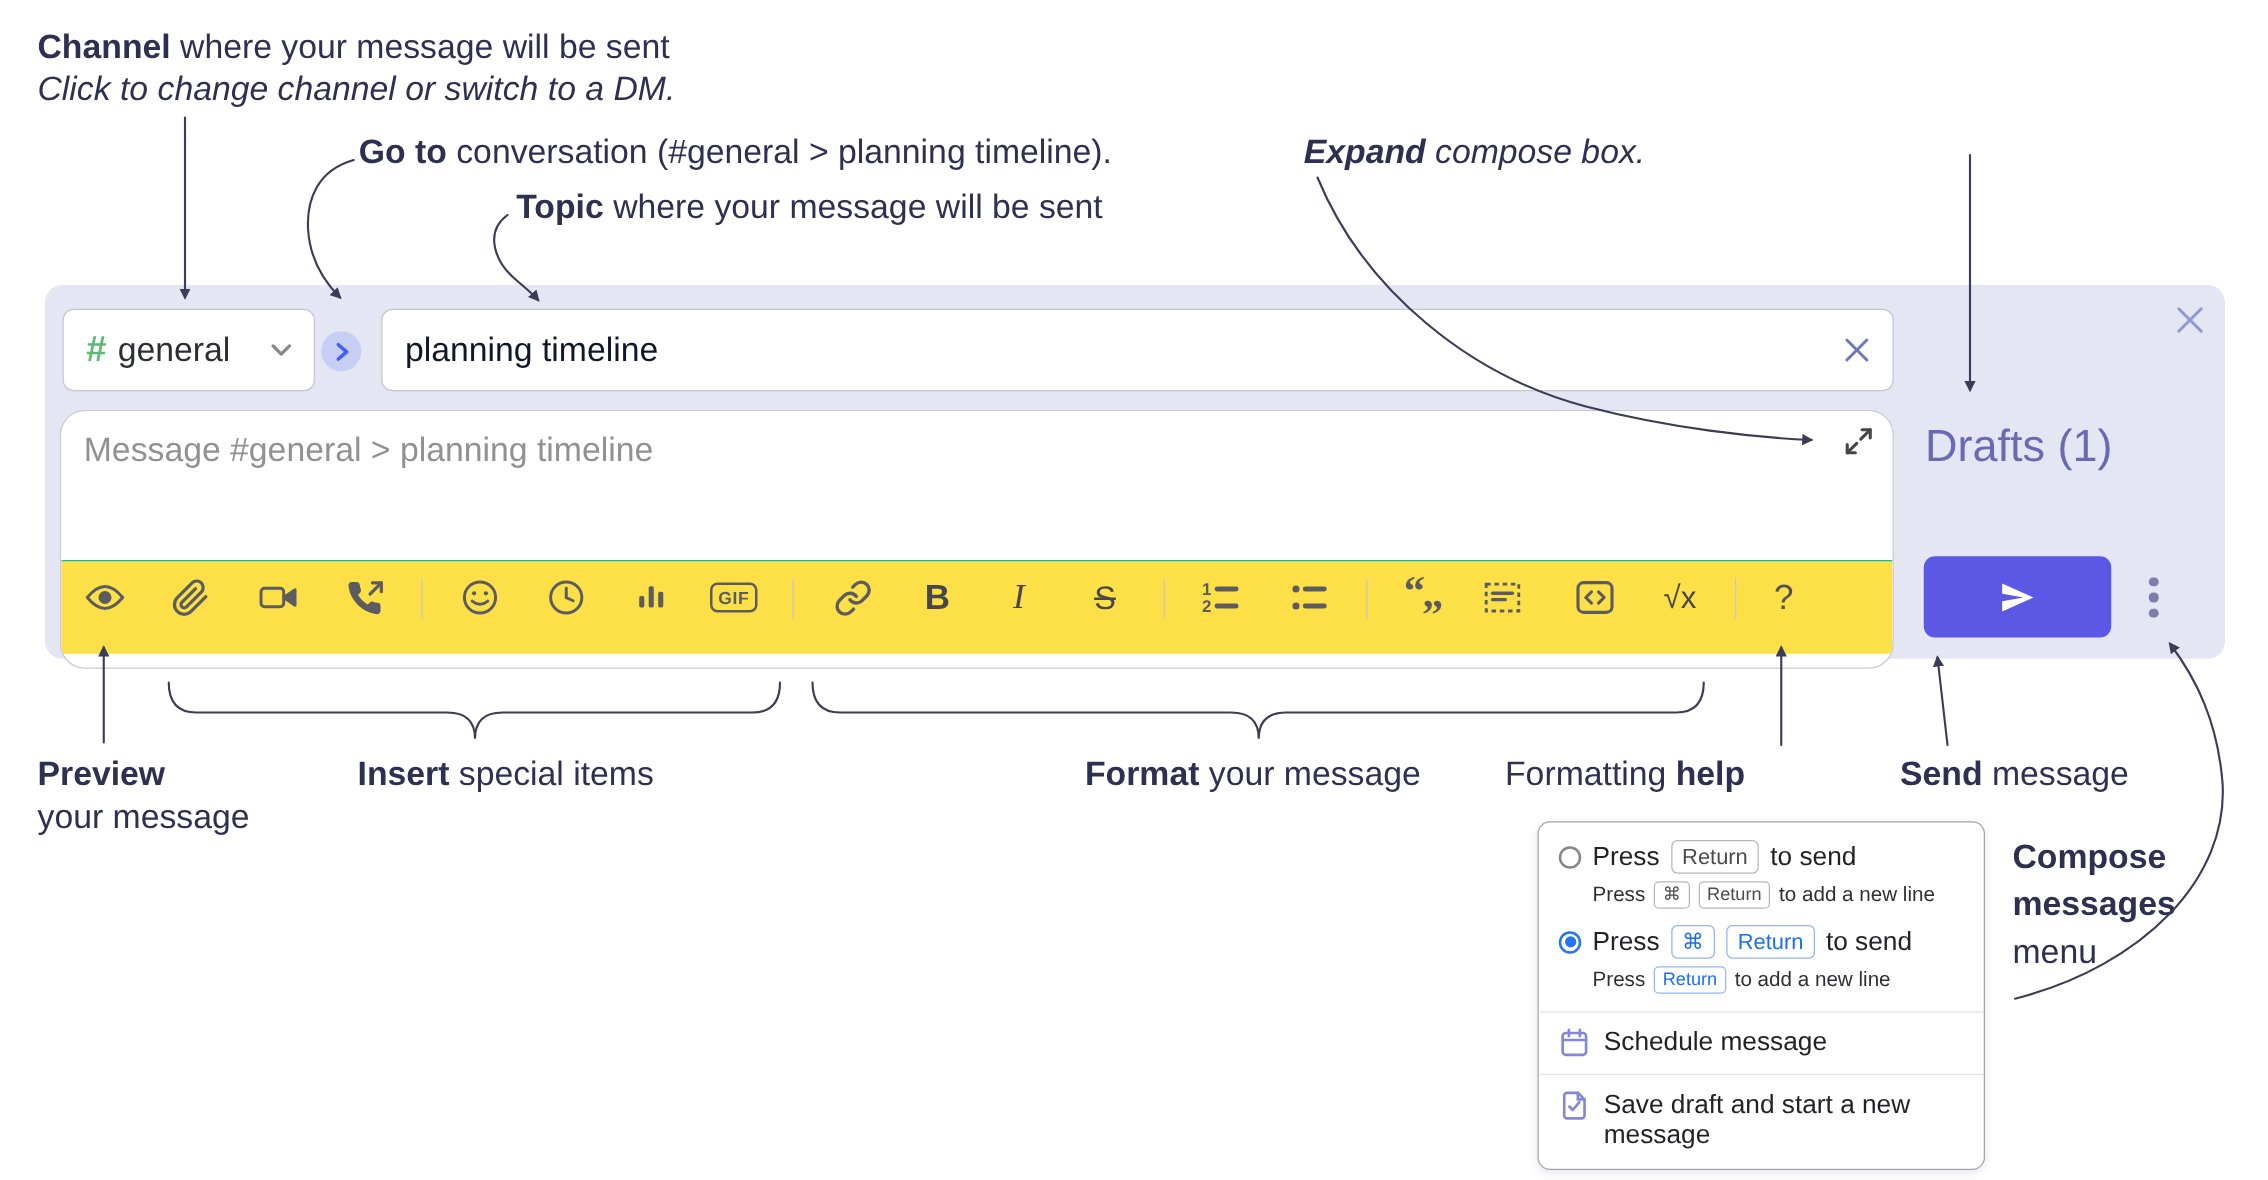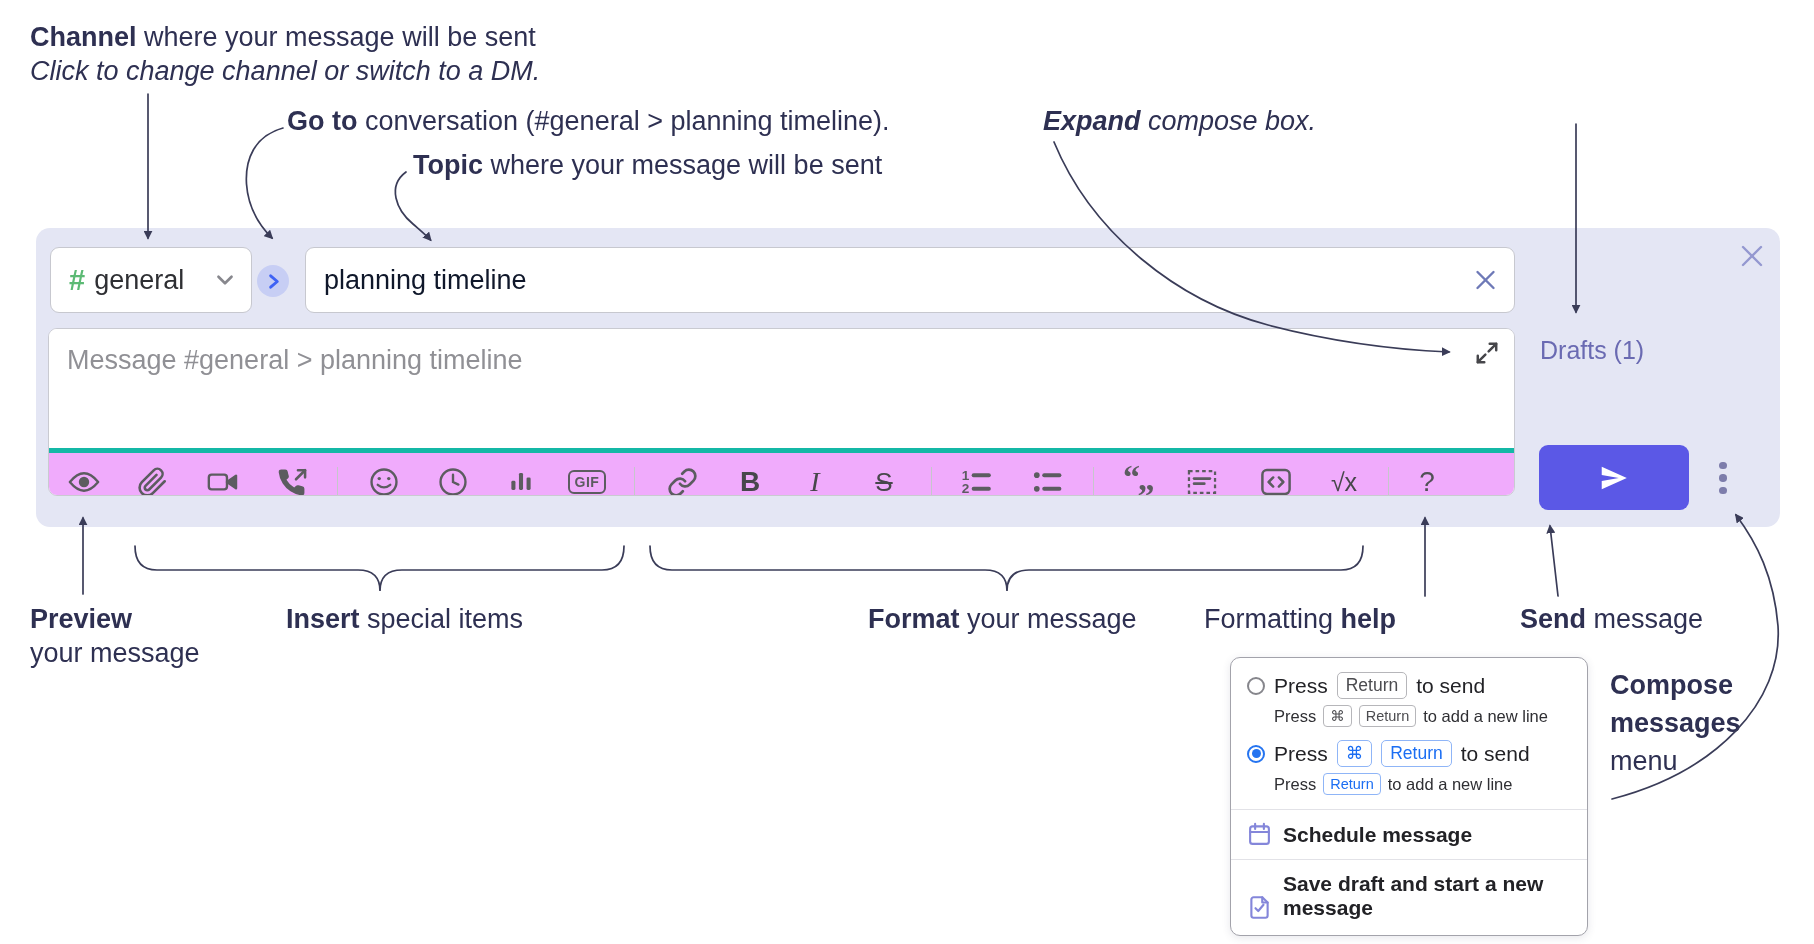--- a/index.html
+++ b/index.html
@@ -23,37 +23,37 @@
   .hash{color:#5cba74;font-weight:bold;font-size:29px;margin-right:9px;}
   .channel-name{font-size:27px;color:#2e2f33;}
   .channel-pill .chev{margin-left:auto;display:flex;}
   .goto-btn{position:absolute;left:221px;top:37px;width:32px;height:32px;border-radius:50%;
             background:#c7cef4;border:none;display:flex;align-items:center;justify-content:center;
             cursor:pointer;padding:0;}
   .topic-input{left:269px;top:19px;width:1210px;height:66px;padding:0 56px 0 18px;position:absolute;}
   .topic-text{font-size:27px;color:#0f172a;}
   .topic-clear{position:absolute;right:16px;top:50%;transform:translateY(-50%);background:none;
                border:none;padding:0;cursor:pointer;display:flex;}
-  .message-panel{position:absolute;left:12px;top:100px;width:1467px;height:168px;
-                 border:1px solid #c9cad1;border-radius:9px;box-sizing:border-box;
+  .message-panel{position:absolute;left:12px;top:100px;width:1467px;height:207px;
+                 border:1px solid #c9cad1;border-radius:20px;box-sizing:border-box;
                  background:#fff;overflow:hidden;}
   .message-area{position:relative;height:119px;background:#fff;}
   .placeholder{position:absolute;left:18px;top:16px;font-size:27px;color:#909095;}
   .expand-btn{position:absolute;right:14px;top:11px;background:none;border:none;padding:0;cursor:pointer;}
-  .toolbar{position:relative;height:74px;background:#f0abfc;border-top:5px solid #14b8a6;}
+  .toolbar{position:relative;height:74px;background:#fde047;border-top:1px solid #14b8a6;}
   .ti{position:absolute;top:10px;width:36px;height:38px;display:flex;align-items:center;
       justify-content:center;background:none;border:none;padding:0;cursor:pointer;}
   .tdiv{position:absolute;top:14px;width:1px;height:32px;background:#c6c6cc;}
   .tglyph{color:#47474b;font-size:28px;}
   .strike{text-decoration:line-through;}
   .serifI{font-family:"Liberation Serif",serif;font-style:italic;}
   .gif-badge{border:2.2px solid #5c5c60;border-radius:6px;font-size:14px;font-weight:bold;
              padding:3px 5px;color:#5c5c60;letter-spacing:.5px;line-height:1;}
   .close-btn{position:absolute;left:1702px;top:14px;background:none;border:none;padding:0;cursor:pointer;}
-  .drafts-link{position:absolute;left:1504px;top:108px;font-size:25px;color:#6a6ab2;
+  .drafts-link{position:absolute;left:1504px;top:108px;font-size:36px;color:#6a6ab2;
                text-decoration:none;cursor:pointer;text-align:right;}
   .send-btn{position:absolute;left:1503px;top:217px;width:150px;height:65px;border:none;
             border-radius:9px;background:#5b58e6;display:flex;align-items:center;
             justify-content:center;cursor:pointer;}
   .more-btn{position:absolute;left:1677px;top:233px;width:20px;height:34px;background:none;
             border:none;display:flex;flex-direction:column;align-items:center;
             justify-content:center;gap:5px;cursor:pointer;padding:0;}
   .more-btn i{width:7.5px;height:7.5px;border-radius:50%;background:#7d7dab;}
 
   
@@ -65,21 +65,21 @@
         color:#2f2f33;cursor:pointer;}
   .radio{width:18px;height:18px;border-radius:50%;border:2px solid #86868c;background:#fff;
          box-sizing:border-box;flex:none;}
   .radio.sel{border-color:#2574f0;position:relative;}
   .radio.sel::after{content:'';position:absolute;inset:2.5px;border-radius:50%;background:#2574f0;}
   .kbd{display:inline-block;border:1px solid #b6b6ba;border-radius:5px;padding:0 8px;background:#fff;
        color:#4c4c50;font-size:17.5px;line-height:25px;}
   .kbd.sm{font-size:14.5px;line-height:20px;padding:0 6px;border-radius:4px;}
   .kbd.blue{border-color:#8fb5f7;color:#1b6ef3;}
   .mdivider{height:1px;background:#e2e2e7;margin:6px 0;}
-  .mitem{display:flex;align-items:flex-end;gap:11px;padding:6px 16px;font-size:21px;cursor:pointer;font-weight:bold;}
+  .mitem{display:flex;align-items:flex-start;gap:11px;padding:6px 16px;font-size:21px;cursor:pointer;}
   .mitem .micon{display:flex;flex:none;}
 </style>
 </head>
 <body>
 
 <div class="stage">
 
   <div class="ann" style="left:287px;top:104px;">
     <b>Go to</b><span> conversation (#general &gt; planning timeline).</span>
   </div>

